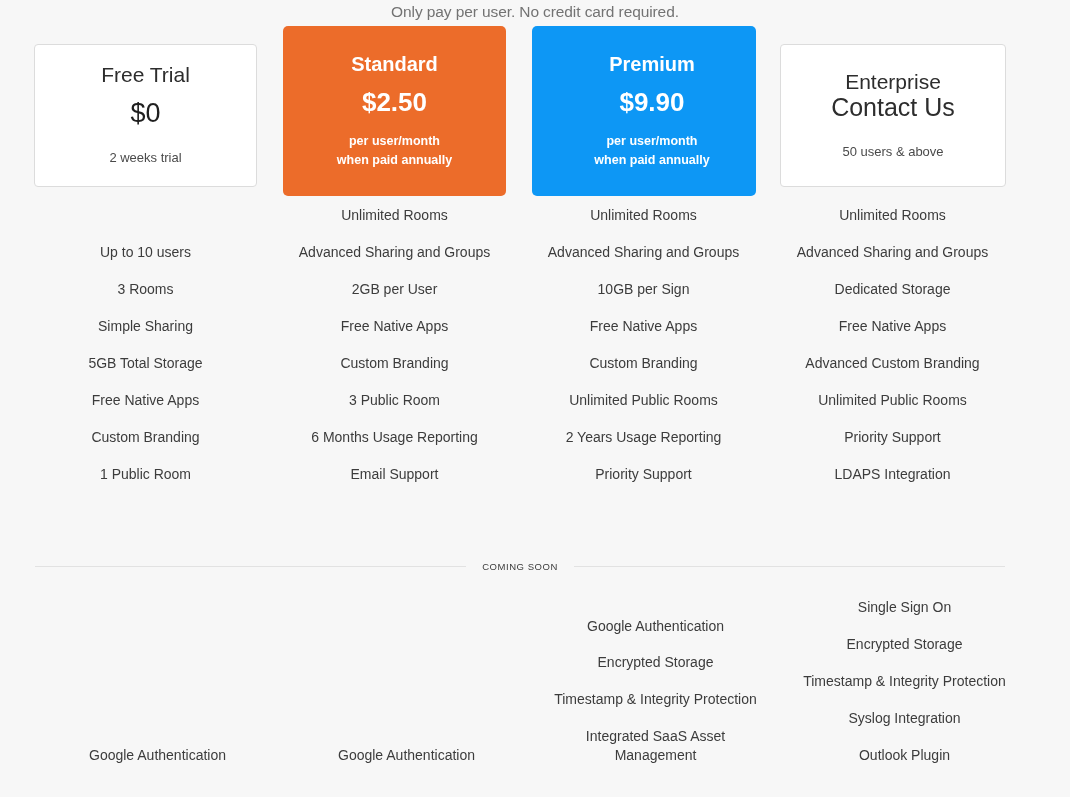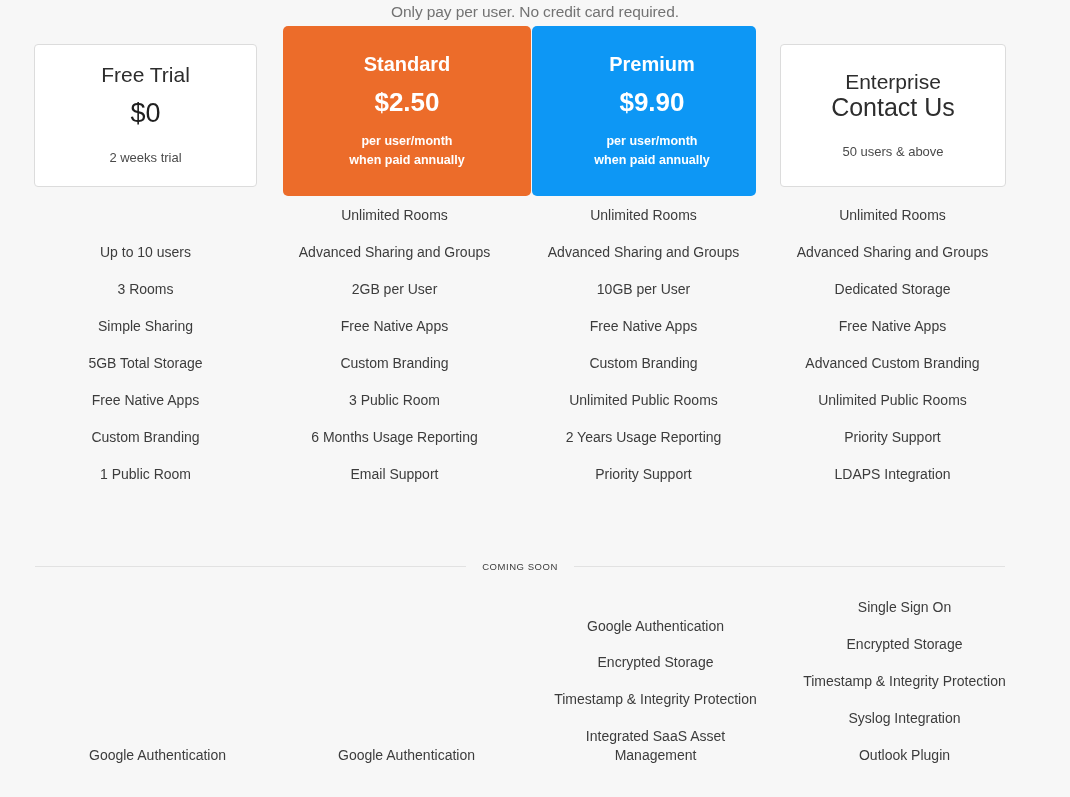--- a/index.html
+++ b/index.html
@@ -63,21 +63,21 @@
   .card.plain.enterprise { left: 780px; width: 226px; }
 
   
   .card.tinted {
     top: 26px;
     height: 170px;
     border-radius: 5px;
     color: #ffffff;
     justify-content: center;
   }
-  .card.tinted.standard { left: 283px; width: 248px; }
+  .card.tinted.standard { left: 283px; width: 223px; }
   .card.tinted.premium  { left: 532px; width: 224px; padding-left: 16px; }
 
   
   .plan-name {
     font-size: 21px;
     font-weight: 400;
     line-height: 1.1;
     color: #2d2d2d;
   }
   .tinted .plan-name {
@@ -244,21 +244,21 @@
         <div class="feat">2GB per User</div>
         <div class="feat">Free Native Apps</div>
         <div class="feat">Custom Branding</div>
         <div class="feat">3 Public Room</div>
         <div class="feat">6 Months Usage Reporting</div>
         <div class="feat">Email Support</div>
       </div>
     <div class="feat-col c2">
         <div class="feat">Unlimited Rooms</div>
         <div class="feat">Advanced Sharing and Groups</div>
-        <div class="feat">10GB per User</div>
+        <div class="feat">10GB per Sign</div>
         <div class="feat">Free Native Apps</div>
         <div class="feat">Custom Branding</div>
         <div class="feat">Unlimited Public Rooms</div>
         <div class="feat">2 Years Usage Reporting</div>
         <div class="feat">Priority Support</div>
       </div>
     <div class="feat-col c3">
         <div class="feat">Unlimited Rooms</div>
         <div class="feat">Advanced Sharing and Groups</div>
         <div class="feat">Dedicated Storage</div>

